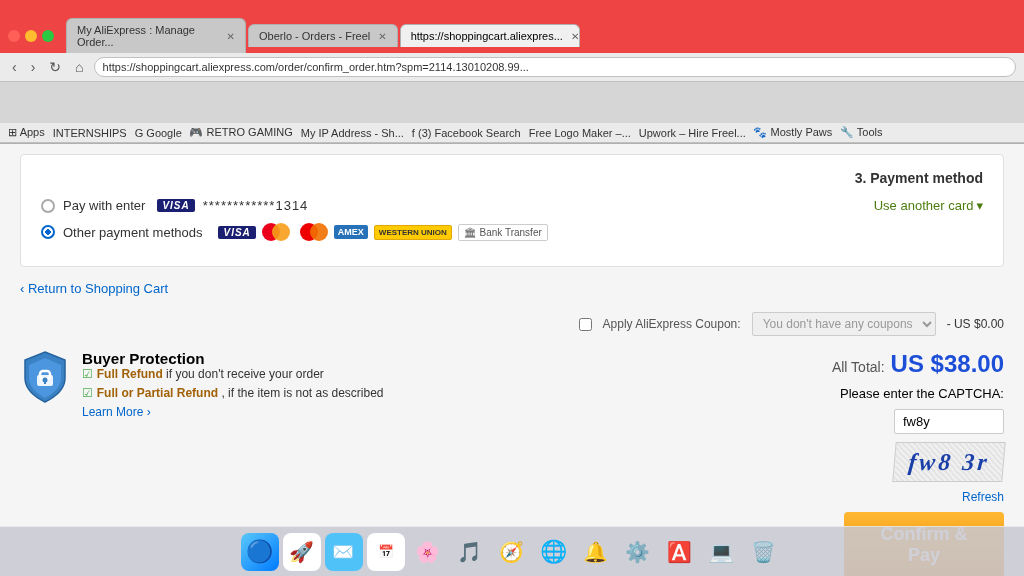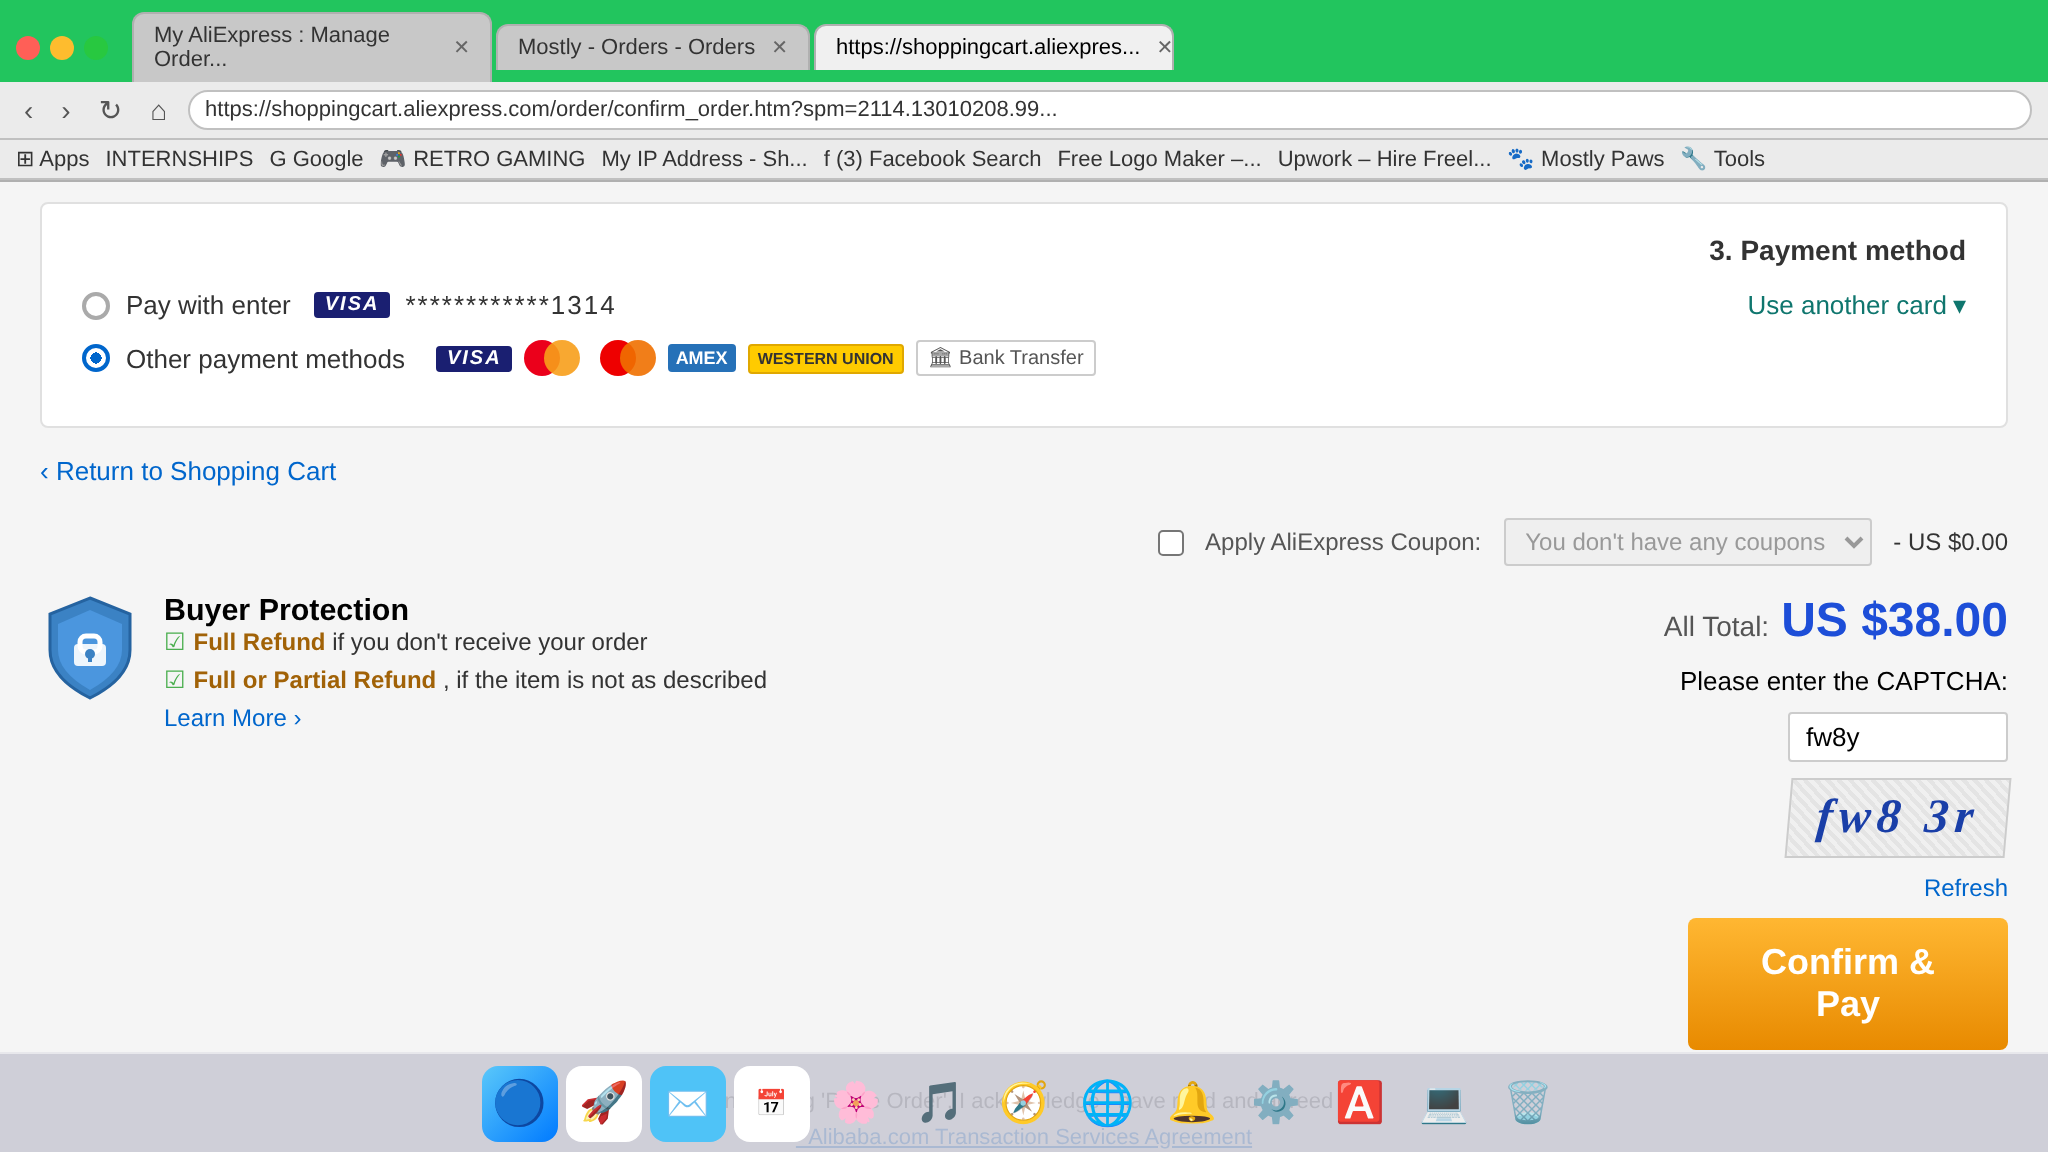--- a/index.html
+++ b/index.html
@@ -15,22 +15,22 @@
 
     
     .browser-chrome {
       background: #d6d6d6;
       border-bottom: 1px solid #b0b0b0;
     }
 
     .tab-bar {
       display: flex;
       align-items: center;
-      padding: 6px 8px 0;
-      background: #22c55e;
+      padding: 18px 8px 0;
+      background: #ef4444;
       gap: 2px;
     }
 
     .window-controls {
       display: flex;
       gap: 5px;
       margin-right: 10px;
     }
 
     .win-btn {
@@ -101,20 +101,21 @@
       display: flex;
       align-items: center;
       padding: 3px 8px;
       background: #ebebeb;
       gap: 8px;
       font-size: 11px;
       color: #333;
       border-bottom: 1px solid #c0c0c0;
       flex-wrap: nowrap;
       overflow: hidden;
+      margin-top: 41px;
     }
 
     .bookmark-item {
       white-space: nowrap;
       color: #333;
       cursor: pointer;
       text-decoration: none;
     }
 
     
@@ -179,21 +180,21 @@
     }
 
     .card-number {
       font-size: 13px;
       color: #333;
       letter-spacing: 1px;
     }
 
     .use-another-card {
       margin-left: auto;
-      color: #0f766e;
+      color: #4d7c0f;
       font-size: 13px;
       cursor: pointer;
       display: flex;
       align-items: center;
       gap: 3px;
     }
 
     .payment-icons {
       display: flex;
       align-items: center;
@@ -478,21 +479,21 @@
     <div class="window-controls">
       <div class="win-btn win-close"></div>
       <div class="win-btn win-min"></div>
       <div class="win-btn win-max"></div>
     </div>
     <div class="tab">
       <span>My AliExpress : Manage Order...</span>
       <span class="tab-close">✕</span>
     </div>
     <div class="tab">
-      <span>Mostly - Orders - Orders</span>
+      <span>Oberlo - Orders - Freel</span>
       <span class="tab-close">✕</span>
     </div>
     <div class="tab active">
       <span>https://shoppingcart.aliexpres...</span>
       <span class="tab-close">✕</span>
     </div>
   </div>
   <div class="address-bar-row">
     <button class="nav-btn">‹</button>
     <button class="nav-btn">›</button>

